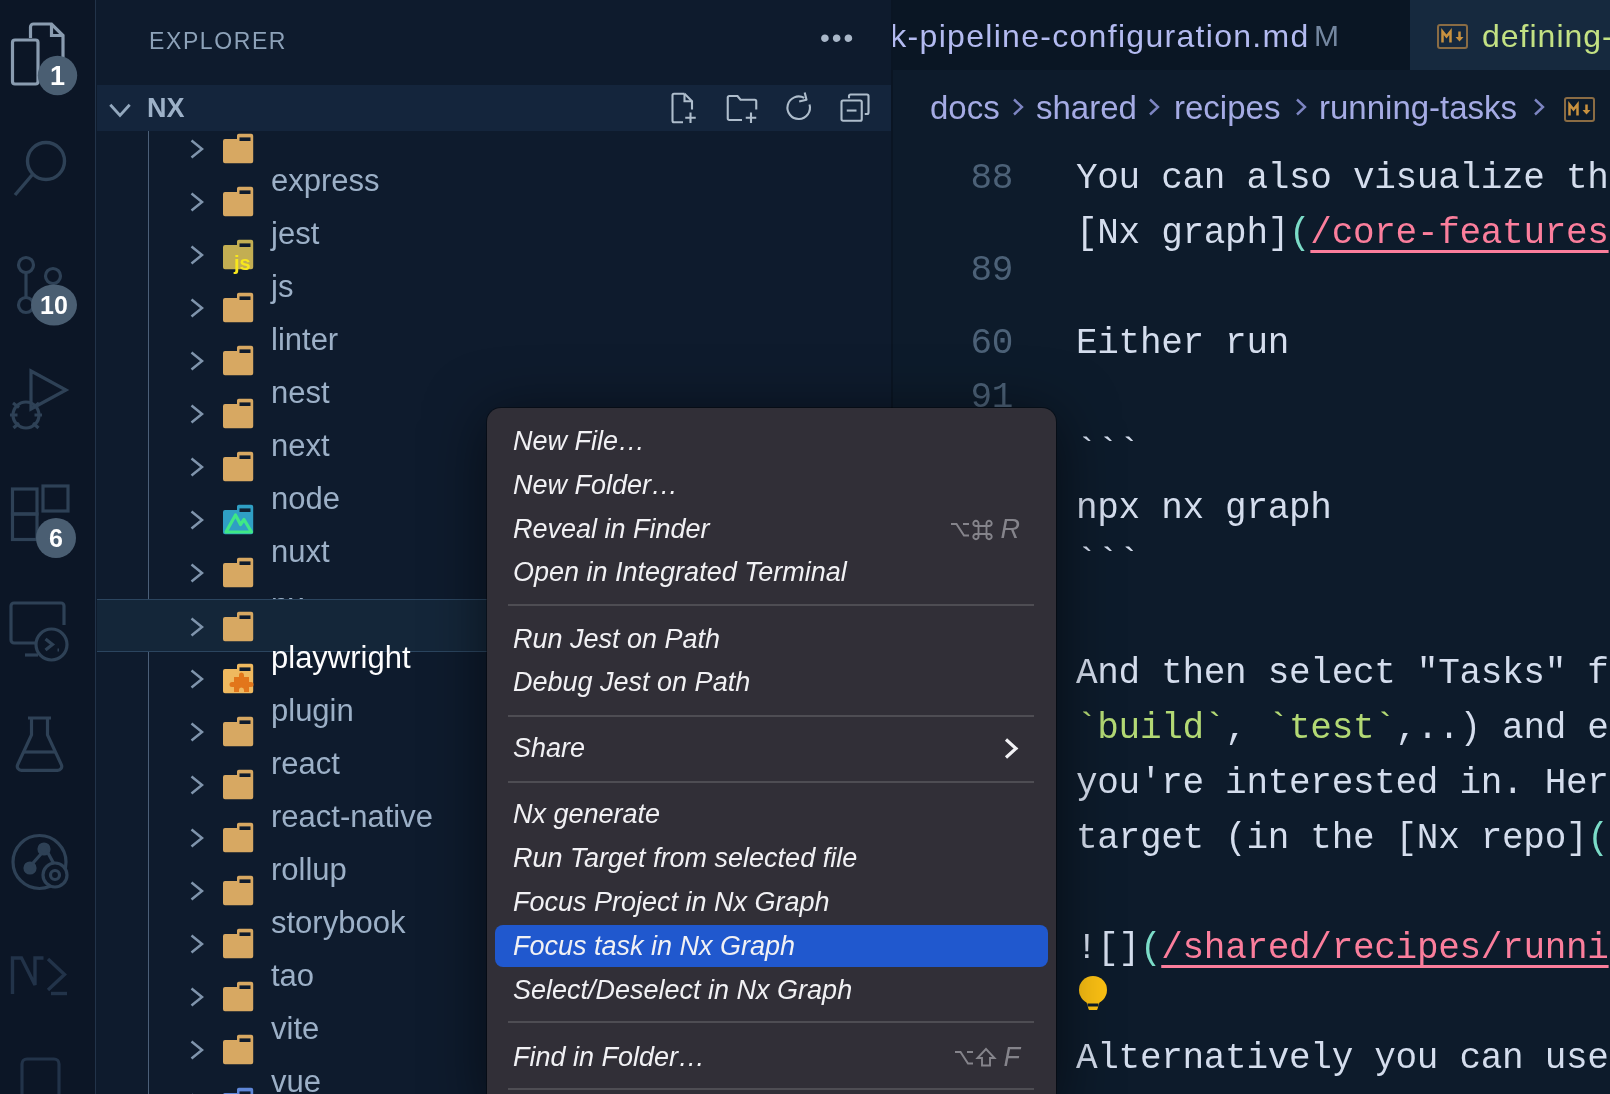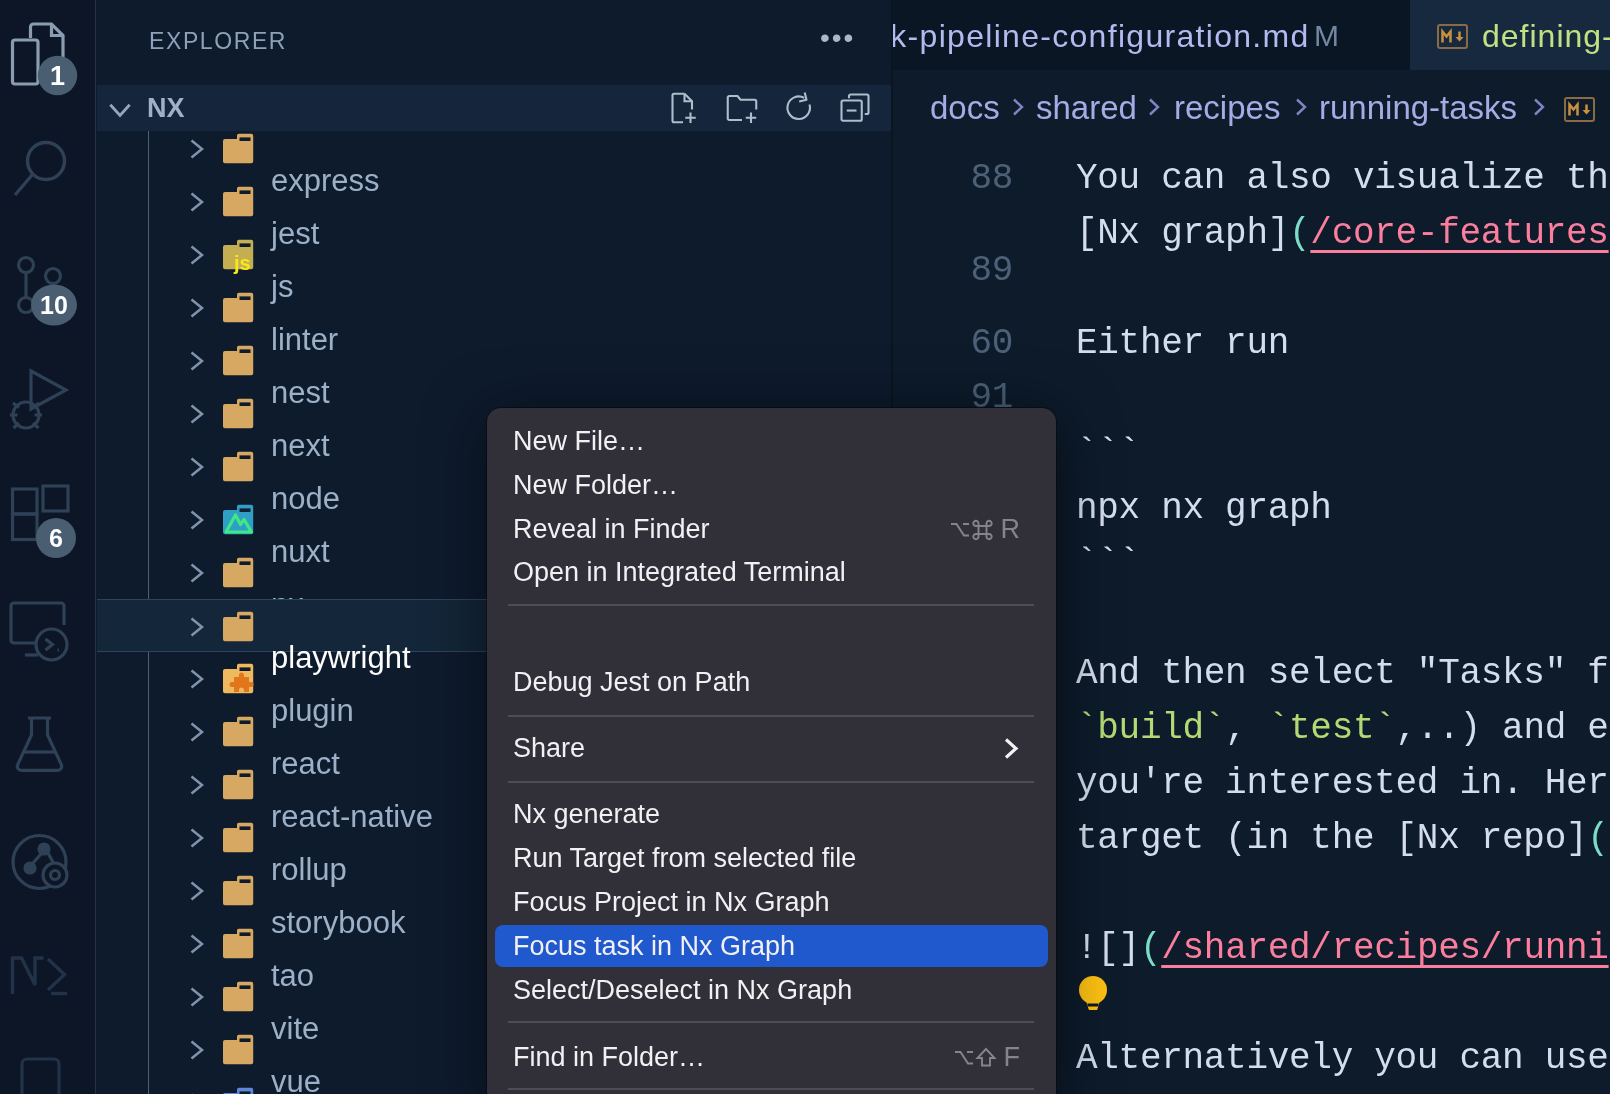--- a/index.html
+++ b/index.html
@@ -39,21 +39,21 @@
   .lnum { position:absolute; width:120px; text-align:right; color:#4c6177; line-height:55px; }
   .cline { position:absolute; left:183px; white-space:pre; line-height:55px; }
   .teal { color:#7bdcc8; }
   .plink { color:#fb7e9c; text-decoration:underline; text-underline-offset:7px; text-decoration-thickness:3px; text-decoration-skip-ink:none; }
   .green { color:#b3d974; }
 
   
   #menu { position:absolute; left:487px; top:408px; width:569px; height:700px;
     background:#312f37; border-radius:14px 14px 0 0;
     box-shadow:0 8px 60px rgba(0,0,0,0.55), 0 0 0 1px rgba(0,0,0,0.35); }
-  .mi { position:absolute; left:8px; width:553px; height:42px; color:#f1f1f4; font-size:27px; }
+  .mi { position:absolute; left:8px; width:553px; height:42px; color:#f1f1f4; font-size:27px;font-style:italic; }
   .mi .t { position:absolute; left:18px; top:50%; transform:translateY(-50%); white-space:nowrap; }
   .mi .sc { position:absolute; right:28px; top:50%; transform:translateY(-50%); color:#85848b; }
   .misel { background:#2058ce; border-radius:8px; }
   .msep { position:absolute; left:21px; width:526px; height:2px; background:#4e4d53; }
 </style>
 </head>
 <body>
 
 <div id="actbar">
 <svg width="96" height="1094" viewBox="0 0 96 1094" fill="none">
@@ -445,20 +445,23 @@
             <path d="M15.5 7.5 V5 a2.6 2.6 0 1 1 2.5 2.5 z"></path>
             <path d="M15.5 15.5 H18 a2.6 2.6 0 1 1 -2.5 2.5 z"></path>
             <path d="M7.5 15.5 V18 a2.6 2.6 0 1 1 -2.5 -2.5 z"></path>
           </g>
         </svg><span style="margin-left:7px">R</span></span>
     </div>
     <div class="mi" style="top:143px">
       <span class="t">Open in Integrated Terminal</span>
     </div>
     <div class="msep" style="top:196px"></div>
+    <div class="mi" style="top:210px">
+      <span class="t">Run Jest on Path</span>
+    </div>
     <div class="mi" style="top:253px">
       <span class="t">Debug Jest on Path</span>
     </div>
     <div class="msep" style="top:307px"></div>
     <div class="mi" style="top:319px">
       <span class="t">Share</span>
       <span class="sc"><svg width="20" height="26" viewBox="0 0 20 26" style="vertical-align:-5px">
           <path d="M6 4 L16 13 L6 22" stroke="#f2f2f5" stroke-width="3.2" fill="none"></path>
         </svg></span>
     </div>

